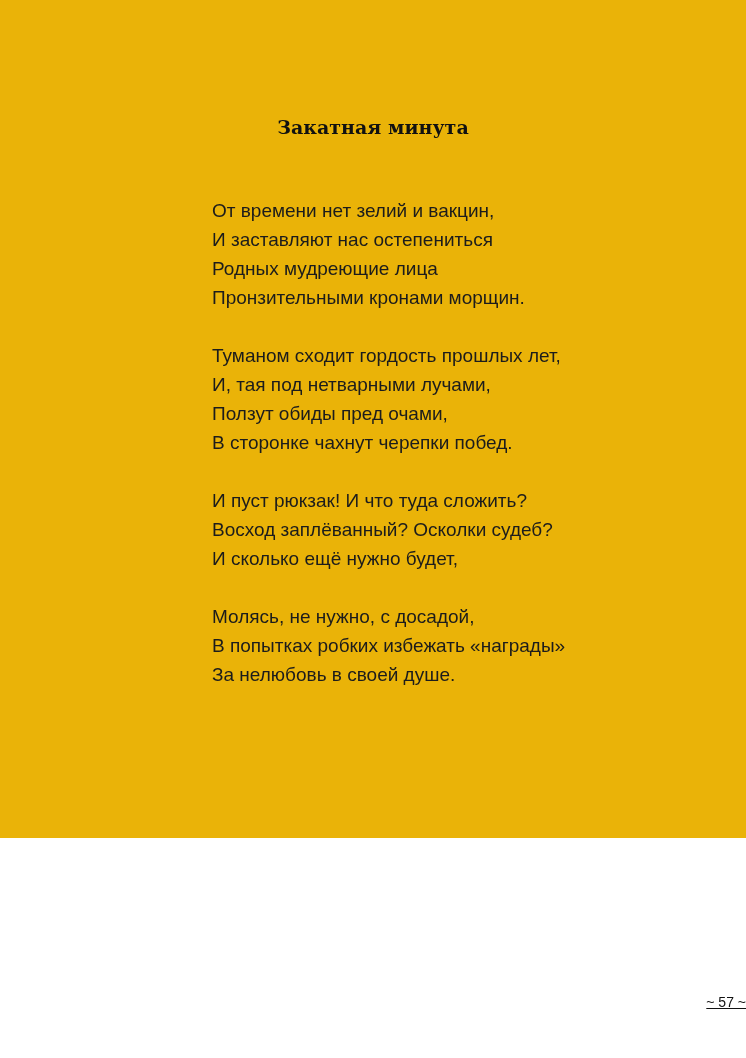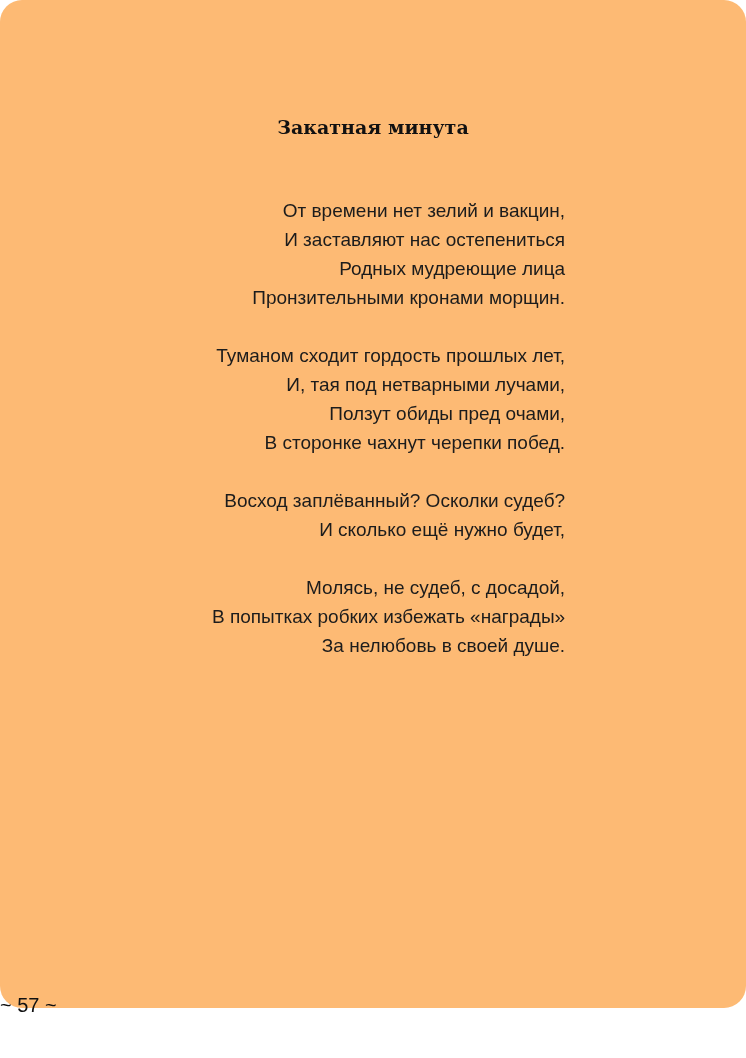--- a/index.html
+++ b/index.html
@@ -11,23 +11,22 @@
       width: 746px;
       height: 1058px;
       position: relative;
       overflow: hidden;
       color: #1a1a1a;
     }
     .page {
       position: absolute;
       left: 0; top: 0;
       width: 746px;
-      height: 1008px;
-      background: #fdba74;
-      border-radius: 22px;
+      height: 838px;
+      background: #eab308;
     }
     .title {
       position: absolute;
       top: 116px;
       left: 0;
       width: 746px;
       text-align: center;
       font-family: "DejaVu Serif", "Liberation Serif", serif;
       font-weight: bold;
       font-size: 19px;
@@ -38,37 +37,37 @@
     .poem {
       position: absolute;
       left: 212px;
       top: 196px;
       font-family: "Liberation Sans", sans-serif;
       font-size: 19px;
       color: #1c1c1c;
     }
     .stanza {
       margin: 0 0 29px 0;
-      text-align: right;
     }
     .line {
       display: block;
       height: 29px;
       line-height: 29px;
       white-space: nowrap;
     }
     .page-number {
       position: absolute;
       top: 994px;
       left: 0;
       width: 746px;
-      text-align: left;
+      text-align: right;
       font-family: "Liberation Sans", sans-serif;
-      font-size: 20px;
+      font-size: 14px;
       color: #111111;
+      text-decoration: underline;
     }
   </style>
 </head>
 <body>
 
 <div class="page">
   <h1 class="title">Закатная минута</h1>
 
   <div class="poem">
     <div class="stanza">
@@ -77,24 +76,25 @@
       <span class="line">Родных мудреющие лица</span>
       <span class="line">Пронзительными кронами морщин.</span>
     </div>
     <div class="stanza">
       <span class="line">Туманом сходит гордость прошлых лет,</span>
       <span class="line">И, тая под нетварными лучами,</span>
       <span class="line">Ползут обиды пред очами,</span>
       <span class="line">В сторонке чахнут черепки побед.</span>
     </div>
     <div class="stanza">
+      <span class="line">И пуст рюкзак! И что туда сложить?</span>
       <span class="line">Восход заплёванный? Осколки судеб?</span>
       <span class="line">И сколько ещё нужно будет,</span>
     </div>
     <div class="stanza">
-      <span class="line">Молясь, не судеб, с досадой,</span>
+      <span class="line">Молясь, не нужно, с досадой,</span>
       <span class="line">В попытках робких избежать «награды»</span>
       <span class="line">За нелюбовь в своей душе.</span>
     </div>
   </div>
 
   <div class="page-number">~ 57 ~</div>
 </div>
 
 </body></html>

